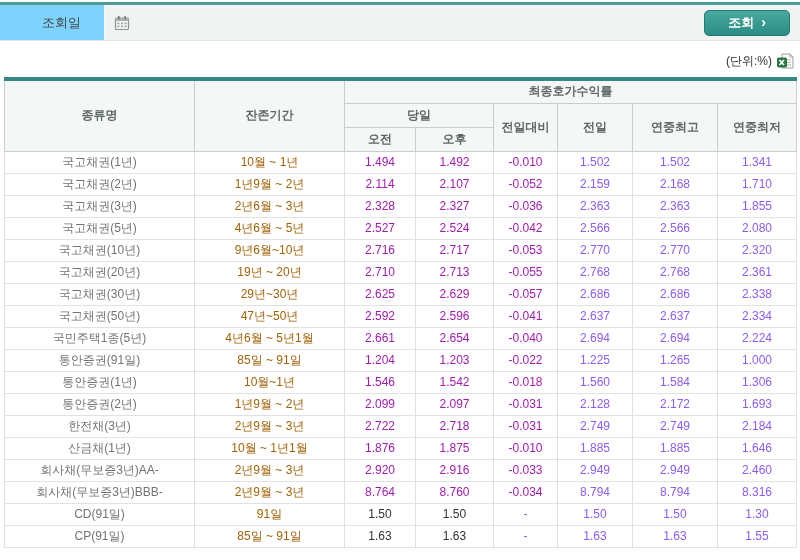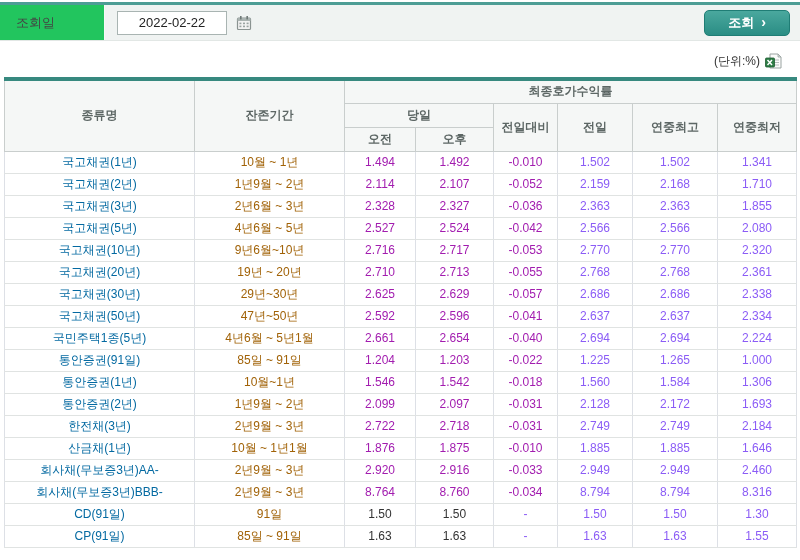--- a/index.html
+++ b/index.html
@@ -9,80 +9,79 @@
     font-size:12px;color:#333;overflow:hidden;
   }
   
   .topline{height:3px;background:#4d9d95;margin-top:2px;}
   
   .topbar{
     height:35px;background:#f0f3f2;display:flex;align-items:center;
     border-bottom:1px solid #e2e7e5;
   }
   .label-cell{
-    width:105px;height:100%;background:#22c55e;display:flex;align-items:center;
-    box-sizing:border-box;padding-left:16px;color:#444;font-size:13px;
+    width:105px;height:100%;background:#7dd3fc;display:flex;align-items:center;
+    box-sizing:border-box;padding-left:42px;color:#444;font-size:13px;
     border-right:1px solid #f6f8f7;
   }
   .field-cell{display:flex;align-items:center;height:100%;}
   .date-input{
     width:104px;height:20px;margin-left:12px;border:1px solid #a9b4b2;
     background:#fff;text-align:center;font-size:13px;color:#222;
     font-family:"Liberation Sans","DejaVu Sans",sans-serif;
   }
   .cal-icon{margin-left:9px;display:inline-flex;cursor:pointer;}
   .search-btn{
     margin-left:auto;margin-right:10px;width:86px;height:26px;
     background:linear-gradient(#4aa89e,#2a8d84);
     border:1px solid #1f7d75;border-radius:5px;color:#fff;font-weight:bold;
     font-size:13px;display:flex;align-items:center;justify-content:center;gap:7px;
     cursor:pointer;font-family:inherit;text-align:right;
   }
   .search-btn .arrow{font-size:14px;line-height:1;position:relative;top:-1px;}
   
   .unit-row{
     height:24px;margin-top:8px;display:flex;justify-content:flex-end;
-    align-items:center;gap:5px;padding-right:18px;font-size:12px;color:#333;
+    align-items:center;gap:5px;padding-right:6px;font-size:12px;color:#333;
   }
   .excel-icon{display:inline-flex;cursor:pointer;}
   
   table.yield{
     width:792px;margin:4px 4px 0 4px;border-collapse:collapse;table-layout:fixed;
     border-top:4px solid #37897f;font-size:12px;
   }
   table.yield th{
     background:#f5f7f6;color:#5d6765;font-weight:bold;
     border:1px solid #c9cecd;padding:0;
   }
   table.yield thead tr{height:24px;}
   table.yield td{
     border:1px solid #dde0e6;border-bottom-color:#e0e3e2;
     height:21px;line-height:21px;padding:0;text-align:center;
     white-space:nowrap;overflow:hidden;
   }
-  td.c-name{text-align:left;padding-left:8px;color:#0369a1;}
+  td.c-name{text-align:left;padding-left:8px;color:#737373;}
   td.c-period{color:#a16207;}
   td.c-blue{color:#a21caf;}
   td.c-dark{color:#333;}
   td.c-gray{color:#8b5cf6;}
   col.w1{width:190px;} col.w2{width:150px;} col.w3{width:71px;}
   col.w4{width:78px;}  col.w5{width:64px;}  col.w6{width:75px;}
   col.w7{width:85px;}  col.w8{width:79px;}
 </style>
 </head>
 <body>
 
 <div class="topline"></div>
 
 <div class="topbar">
   <div class="label-cell">
     <span>조회일</span>
   </div>
   <div class="field-cell">
-    <input class="date-input" type="text" value="2022-02-22" style="">
     <span class="cal-icon">
       <svg width="16" height="16" viewBox="0 0 16 16">
         <rect x="1.5" y="3" width="13" height="11.5" rx="1" fill="#f2f2f2" stroke="#8a9391" stroke-width="1.2"></rect>
         <rect x="1.5" y="3" width="13" height="3" fill="#aab3b1"></rect>
         <rect x="4" y="1" width="1.6" height="3.4" fill="#6f7977"></rect>
         <rect x="10.4" y="1" width="1.6" height="3.4" fill="#6f7977"></rect>
         <g fill="#9aa3a1">
           <rect x="3.4" y="7.6" width="2" height="1.6"></rect>
             <rect x="7" y="7.6" width="2" height="1.6"></rect>
             <rect x="10.6" y="7.6" width="2" height="1.6"></rect>

